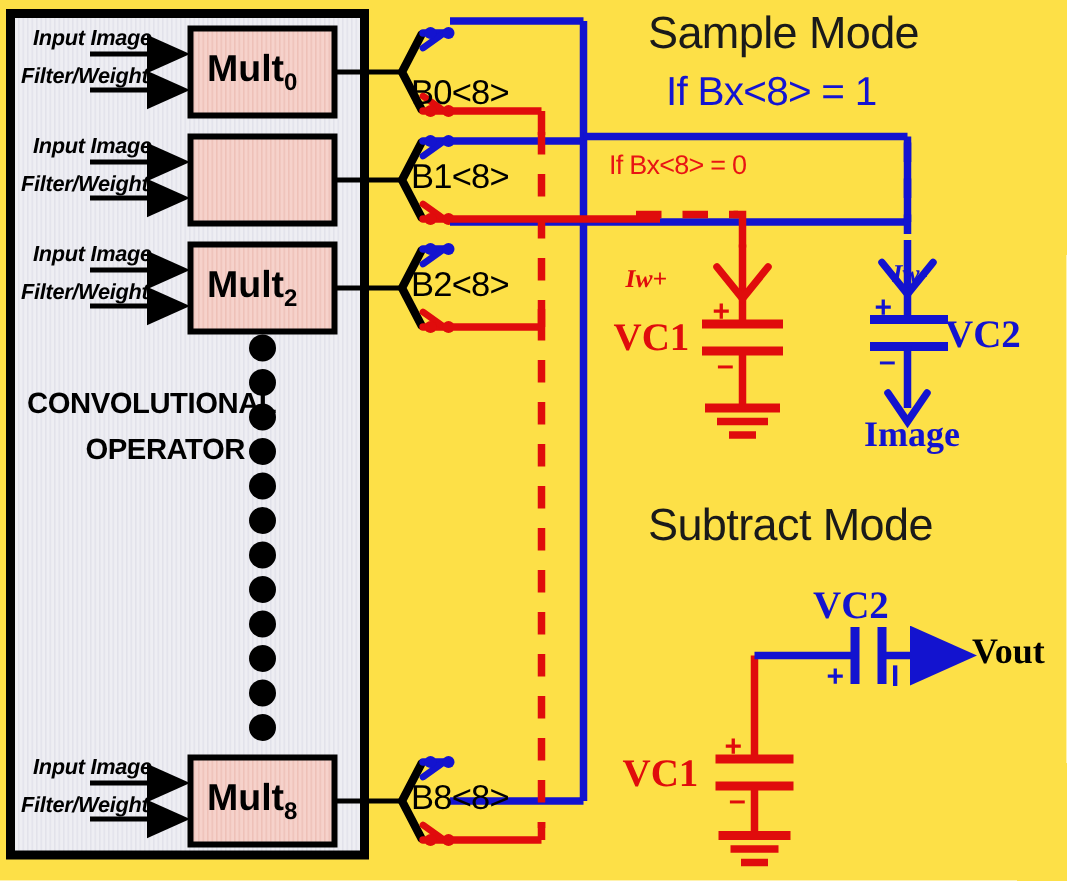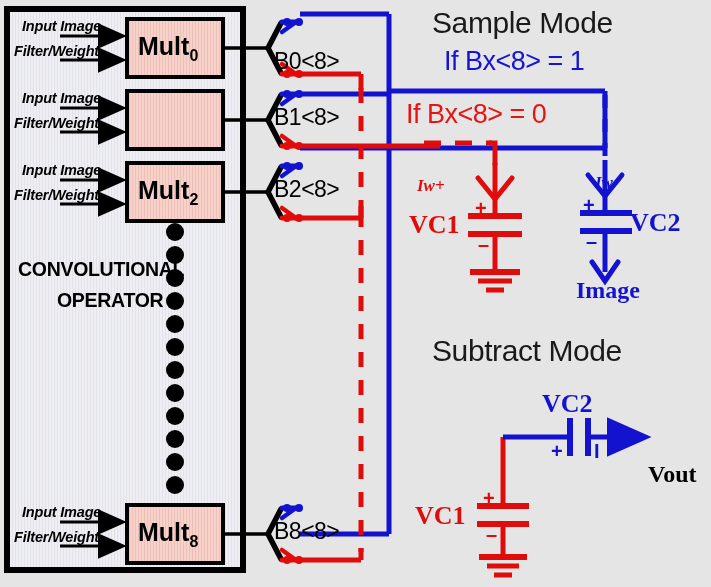--- a/index.html
+++ b/index.html
@@ -1,34 +1,34 @@
 <!DOCTYPE html>
 <html><head>
 <meta charset="utf-8">
 <style>
   html,body{margin:0;padding:0;background:#ffffff;}
-  #stage{position:relative;width:711px;height:587px;background:#e5e5e5;
+  #stage{position:relative;width:711px;height:587px;background:#fde047;
          font-family:"Liberation Sans", sans-serif; overflow:hidden;}
   #svgroot{position:absolute;left:0;top:0;width:711px;height:587px;}
   .lbl{position:absolute;white-space:nowrap;line-height:1;}
   .io-lbl{font-family:"Liberation Sans",sans-serif;font-style:italic;font-weight:600;
           font-size:14.5px;color:#000;letter-spacing:-0.2px;}
   .mult-lbl{font-family:"Liberation Sans",sans-serif;font-weight:bold;font-size:25px;color:#000;}
   .mult-lbl sub{font-size:16px;}
   .conv-lbl{font-family:"Liberation Sans",sans-serif;font-weight:bold;font-size:19.5px;
             color:#000;letter-spacing:-0.3px;}
   .sw-lbl{font-family:"Liberation Sans",sans-serif;font-size:23px;color:#000;letter-spacing:-0.5px;}
   .mode-title{font-family:"Liberation Sans",sans-serif;font-size:30px;color:#1a1a1a;letter-spacing:-0.4px;}
   .cond-blue{font-family:"Liberation Sans",sans-serif;font-size:27px;color:#1414d2;letter-spacing:-0.5px;}
-  .cond-red{font-family:"Liberation Sans",sans-serif;font-size:27px;color:#e81414;letter-spacing:-0.5px;text-align:right;}
+  .cond-red{font-family:"Liberation Sans",sans-serif;font-size:18px;color:#e81414;letter-spacing:-0.5px;text-align:right;}
   .iw{font-family:Liberation Serif, serif;font-style:italic;font-weight:bold;font-size:17px;}
   .vc{font-family:"Liberation Serif",serif;font-weight:bold;font-size:26px;}
   .vsmall{font-family:"Liberation Serif",serif;font-weight:bold;font-size:24px;}
   .pm{font-family:"Liberation Sans",sans-serif;font-weight:bold;font-size:20px;}
-  .red{color:#e00c0c;} .blue{color:#1313cf;} .blk{color:#000;margin-top:39px;}
+  .red{color:#e00c0c;} .blue{color:#1313cf;} .blk{color:#000;}
 </style>
 </head>
 <body>
 
 <div id="stage">
 
   <svg id="svgroot" viewBox="0 0 711 587">
     <defs>
       <pattern id="hatch" width="3" height="3" patternUnits="userSpaceOnUse">
         <rect width="3" height="3" fill="#eeeef3"></rect>

